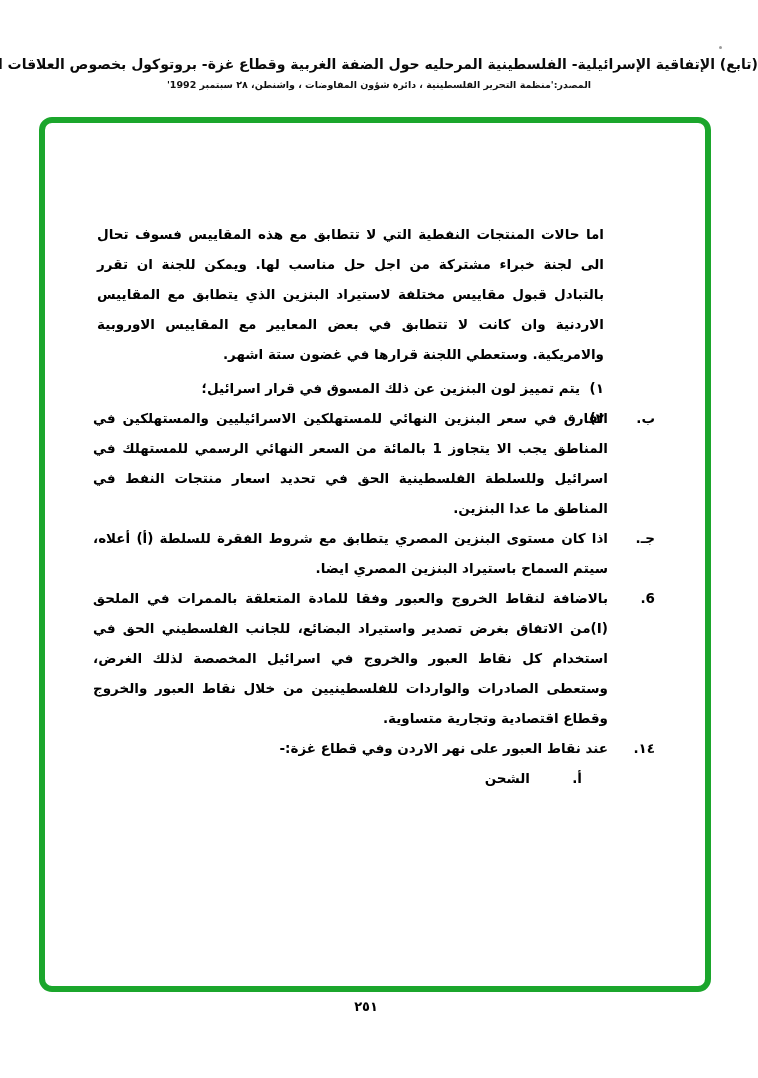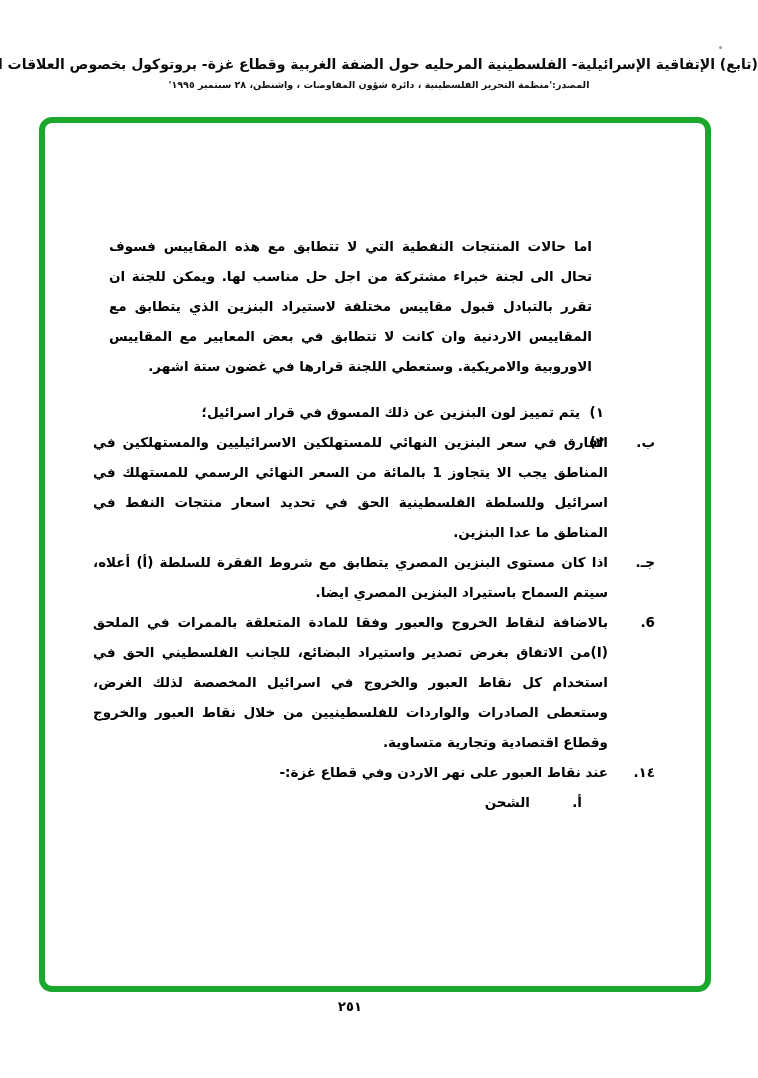--- a/index.html
+++ b/index.html
@@ -21,48 +21,48 @@
   }
   .frame{
     position:absolute;left:39px;top:117px;width:672px;height:875px;
     box-sizing:border-box;border:6px solid #1ba62c;border-radius:13px;background:transparent;
   }
   .content{
     position:absolute;left:93px;top:215px;width:515px;
     direction:rtl;text-align:justify;
     font-size:13.5px;font-weight:bold;line-height:30px;color:#000;
   }
-  .para{margin:16px;}
+  .para{margin:4px;}
   .item{position:relative;margin:0;}
   .item > .marker{
     position:absolute;right:-47px;top:0;white-space:nowrap;
   }
   .subitem{
     position:relative;margin:0;padding-right:62px;text-indent:-34px;
   }
   .subitem > .marker{
     position:absolute;right:4px;top:0;text-indent:0;
   }
   .subsubitem{
     position:relative;margin:0;padding-right:78px;
   }
   .subsubitem > .marker{
     position:absolute;right:26px;top:0;
   }
   .page-number{
-    position:absolute;left:322px;top:999px;width:56px;text-align:center;
+    position:absolute;left:322px;top:999px;width:56px;text-align:right;
     font-size:13px;font-weight:bold;direction:rtl;color:#000;
   }
 </style>
 </head>
 <body>
 
 <div class="header">
   <div class="title">(تابع) الإتفاقية الإسرائيلية- الفلسطينية المرحليه حول الضفة الغربية وقطاع غزة- بروتوكول بخصوص العلاقات الاقتصادية</div>
-  <div class="source">المصدر:'منظمة التحرير الفلسطينية ، دائرة شؤون المفاوضات ، واشنطن، ٢٨ سبتمبر ١٩٩٥'</div>
+  <div class="source">المصدر:'منظمة التحرير الفلسطينية ، دائرة شؤون المفاوضات ، واشنطن، ٢٨ سبتمبر 1992'</div>
 </div>
 
 <div class="speck"></div>
 
 <div class="frame"></div>
 
 <div class="content">
 
   <p class="para">اما حالات المنتجات النفطية التي لا تتطابق مع هذه المقاييس فسوف تحال الى لجنة خبراء مشتركة من اجل حل مناسب لها. ويمكن للجنة ان تقرر بالتبادل قبول مقاييس مختلفة لاستيراد البنزين الذي يتطابق مع المقاييس الاردنية وان كانت لا تتطابق في بعض المعايير مع المقاييس الاوروبية والامريكية. وستعطي اللجنة قرارها في غضون ستة اشهر.</p>
 

